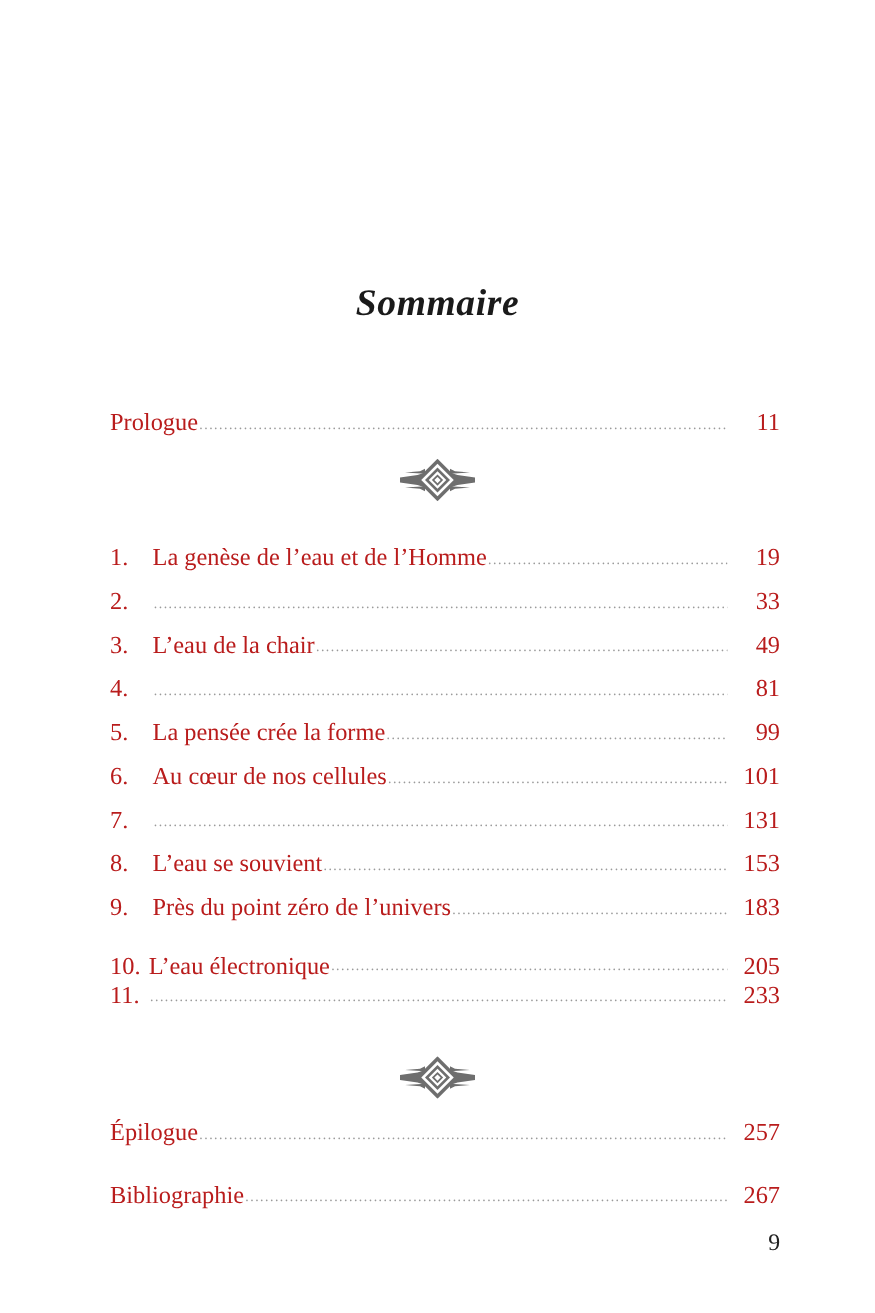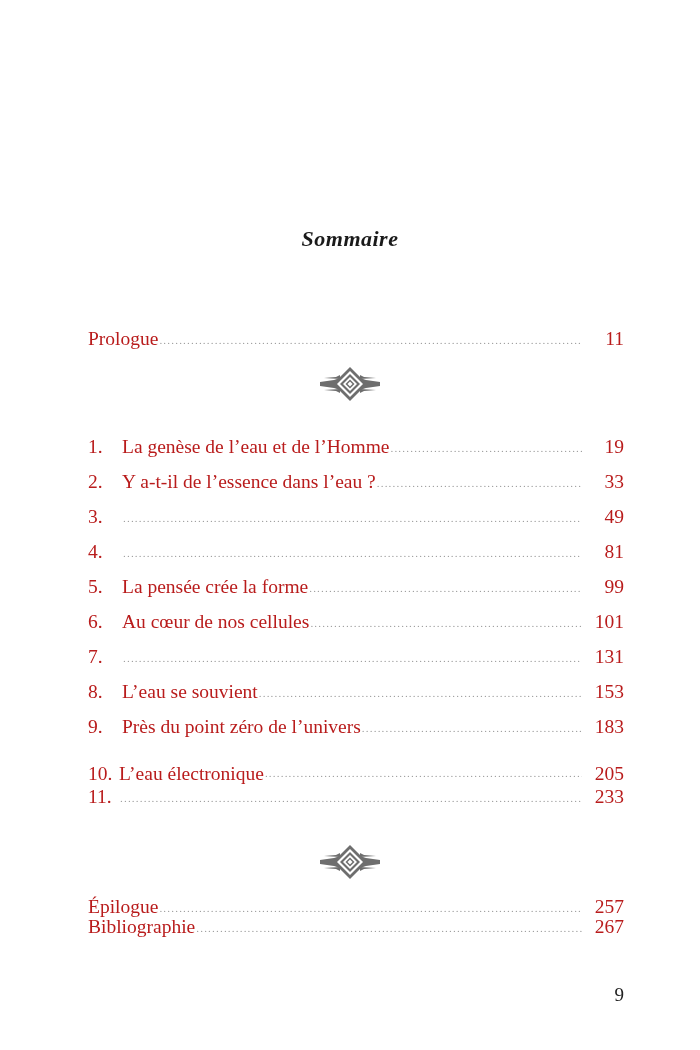--- a/index.html
+++ b/index.html
@@ -16,21 +16,21 @@
       color: #1a1a1a;
     }
     .title {
       position: absolute;
       top: 226px;
       left: 0;
       width: 700px;
       text-align: center;
       font-style: italic;
       font-weight: bold;
-      font-size: 22px;
+      font-size: 30px;
       letter-spacing: 0.5px;
       color: #1a1a1a;
     }
     .toc-row {
       position: absolute;
       left: 88px;
       width: 536px;
       height: 30px;
       display: flex;
       align-items: baseline;
@@ -112,26 +112,26 @@
 </svg>
 
 <div class="toc-row" style="top:432px;">
   <span class="toc-num">1.</span>
   <span class="toc-label">La genèse de l’eau et de l’Homme</span>
   <span class="toc-leader"></span>
   <span class="toc-page">19</span>
 </div>
 <div class="toc-row" style="top:467px;">
   <span class="toc-num">2.</span>
-  <span class="toc-label">Y a-t-il de l’essence dans l’eau ?</span>
   <span class="toc-leader"></span>
   <span class="toc-page">33</span>
 </div>
 <div class="toc-row" style="top:502px;">
   <span class="toc-num">3.</span>
+  <span class="toc-label">L’eau de la chair</span>
   <span class="toc-leader"></span>
   <span class="toc-page">49</span>
 </div>
 <div class="toc-row" style="top:537px;">
   <span class="toc-num">4.</span>
   <span class="toc-leader"></span>
   <span class="toc-page">81</span>
 </div>
 <div class="toc-row" style="top:572px;">
   <span class="toc-num">5.</span>
@@ -189,19 +189,19 @@
   <polygon points="30,10 37,17 30,24 23,17" fill="#ffffff"></polygon>
   <polygon points="30,12.5 34.5,17 30,21.5 25.5,17" fill="#6e6e6e"></polygon>
   <polygon points="30,14.5 32.5,17 30,19.5 27.5,17" fill="#ffffff"></polygon>
 </svg>
 
 <div class="toc-row" style="top:892px;">
   <span class="toc-label">Épilogue</span>
   <span class="toc-leader"></span>
   <span class="toc-page">257</span>
 </div>
-<div class="toc-row" style="top:912px;">
+<div class="toc-row" style="top:942px;">
   <span class="toc-label">Bibliographie</span>
   <span class="toc-leader"></span>
   <span class="toc-page">267</span>
 </div>
 
 <div class="folio">9</div>
 
 </body></html>

